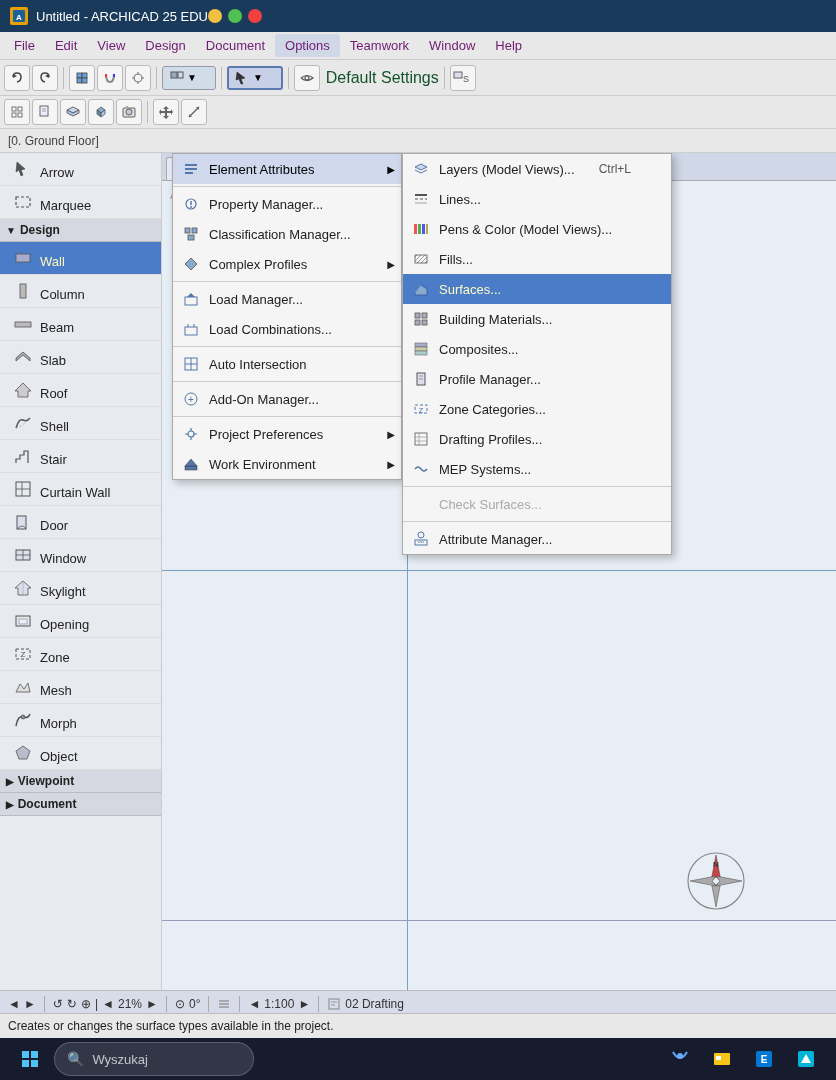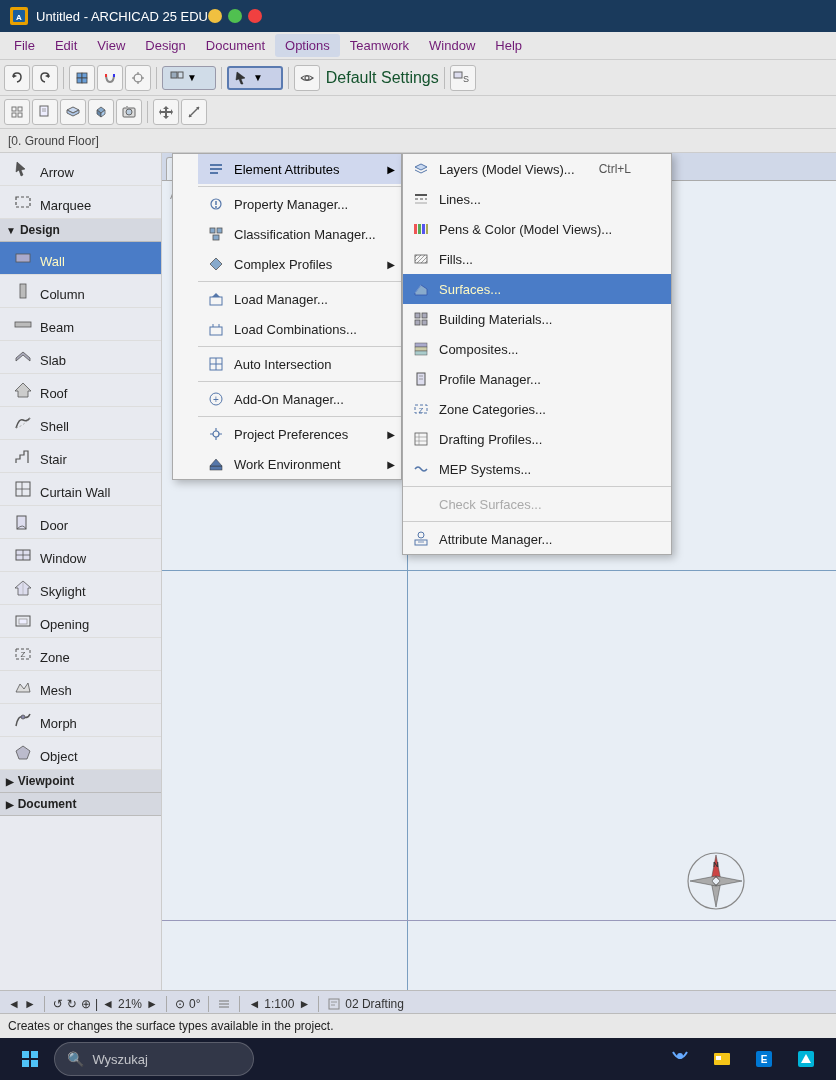--- a/index.html
+++ b/index.html
@@ -691,21 +691,21 @@
           <polygon points="30,4 35,30 30,26 25,30" fill="#c44" stroke="#444" stroke-width="0.5"></polygon>
           <polygon points="30,56 35,30 30,34 25,30" fill="#aaa" stroke="#444" stroke-width="0.5"></polygon>
           <polygon points="4,30 30,25 26,30 30,35" fill="#aaa" stroke="#444" stroke-width="0.5"></polygon>
           <polygon points="56,30 30,25 34,30 30,35" fill="#aaa" stroke="#444" stroke-width="0.5"></polygon>
           <text x="30" y="16" text-anchor="middle" font-size="8" fill="#333" font-weight="bold">N</text>
         </svg>
       </div>
 
       <div style="position:absolute;height:1px;background:#99b;bottom:70px;left:0;right:0;"></div>
 
-      <div class="dropdown-menu" style="top:-28px;left:10px;min-width:230px;z-index:100;padding-left:25px;">
+      <div class="dropdown-menu" style="top:-28px;left:10px;min-width:230px;z-index:100;">
 
         <div class="menu-option highlighted" style="background:#d0d8ee;color:#000;font-weight:normal;">
           <div class="opt-icon">
             <svg width="16" height="16" viewBox="0 0 16 16">
                 <rect x="2" y="3" width="12" height="2" fill="#5577aa"></rect>
                 <rect x="2" y="7" width="12" height="2" fill="#5577aa"></rect>
                 <rect x="2" y="11" width="8" height="2" fill="#5577aa"></rect>
               </svg>
           </div>
           <span>Element Attributes</span>

